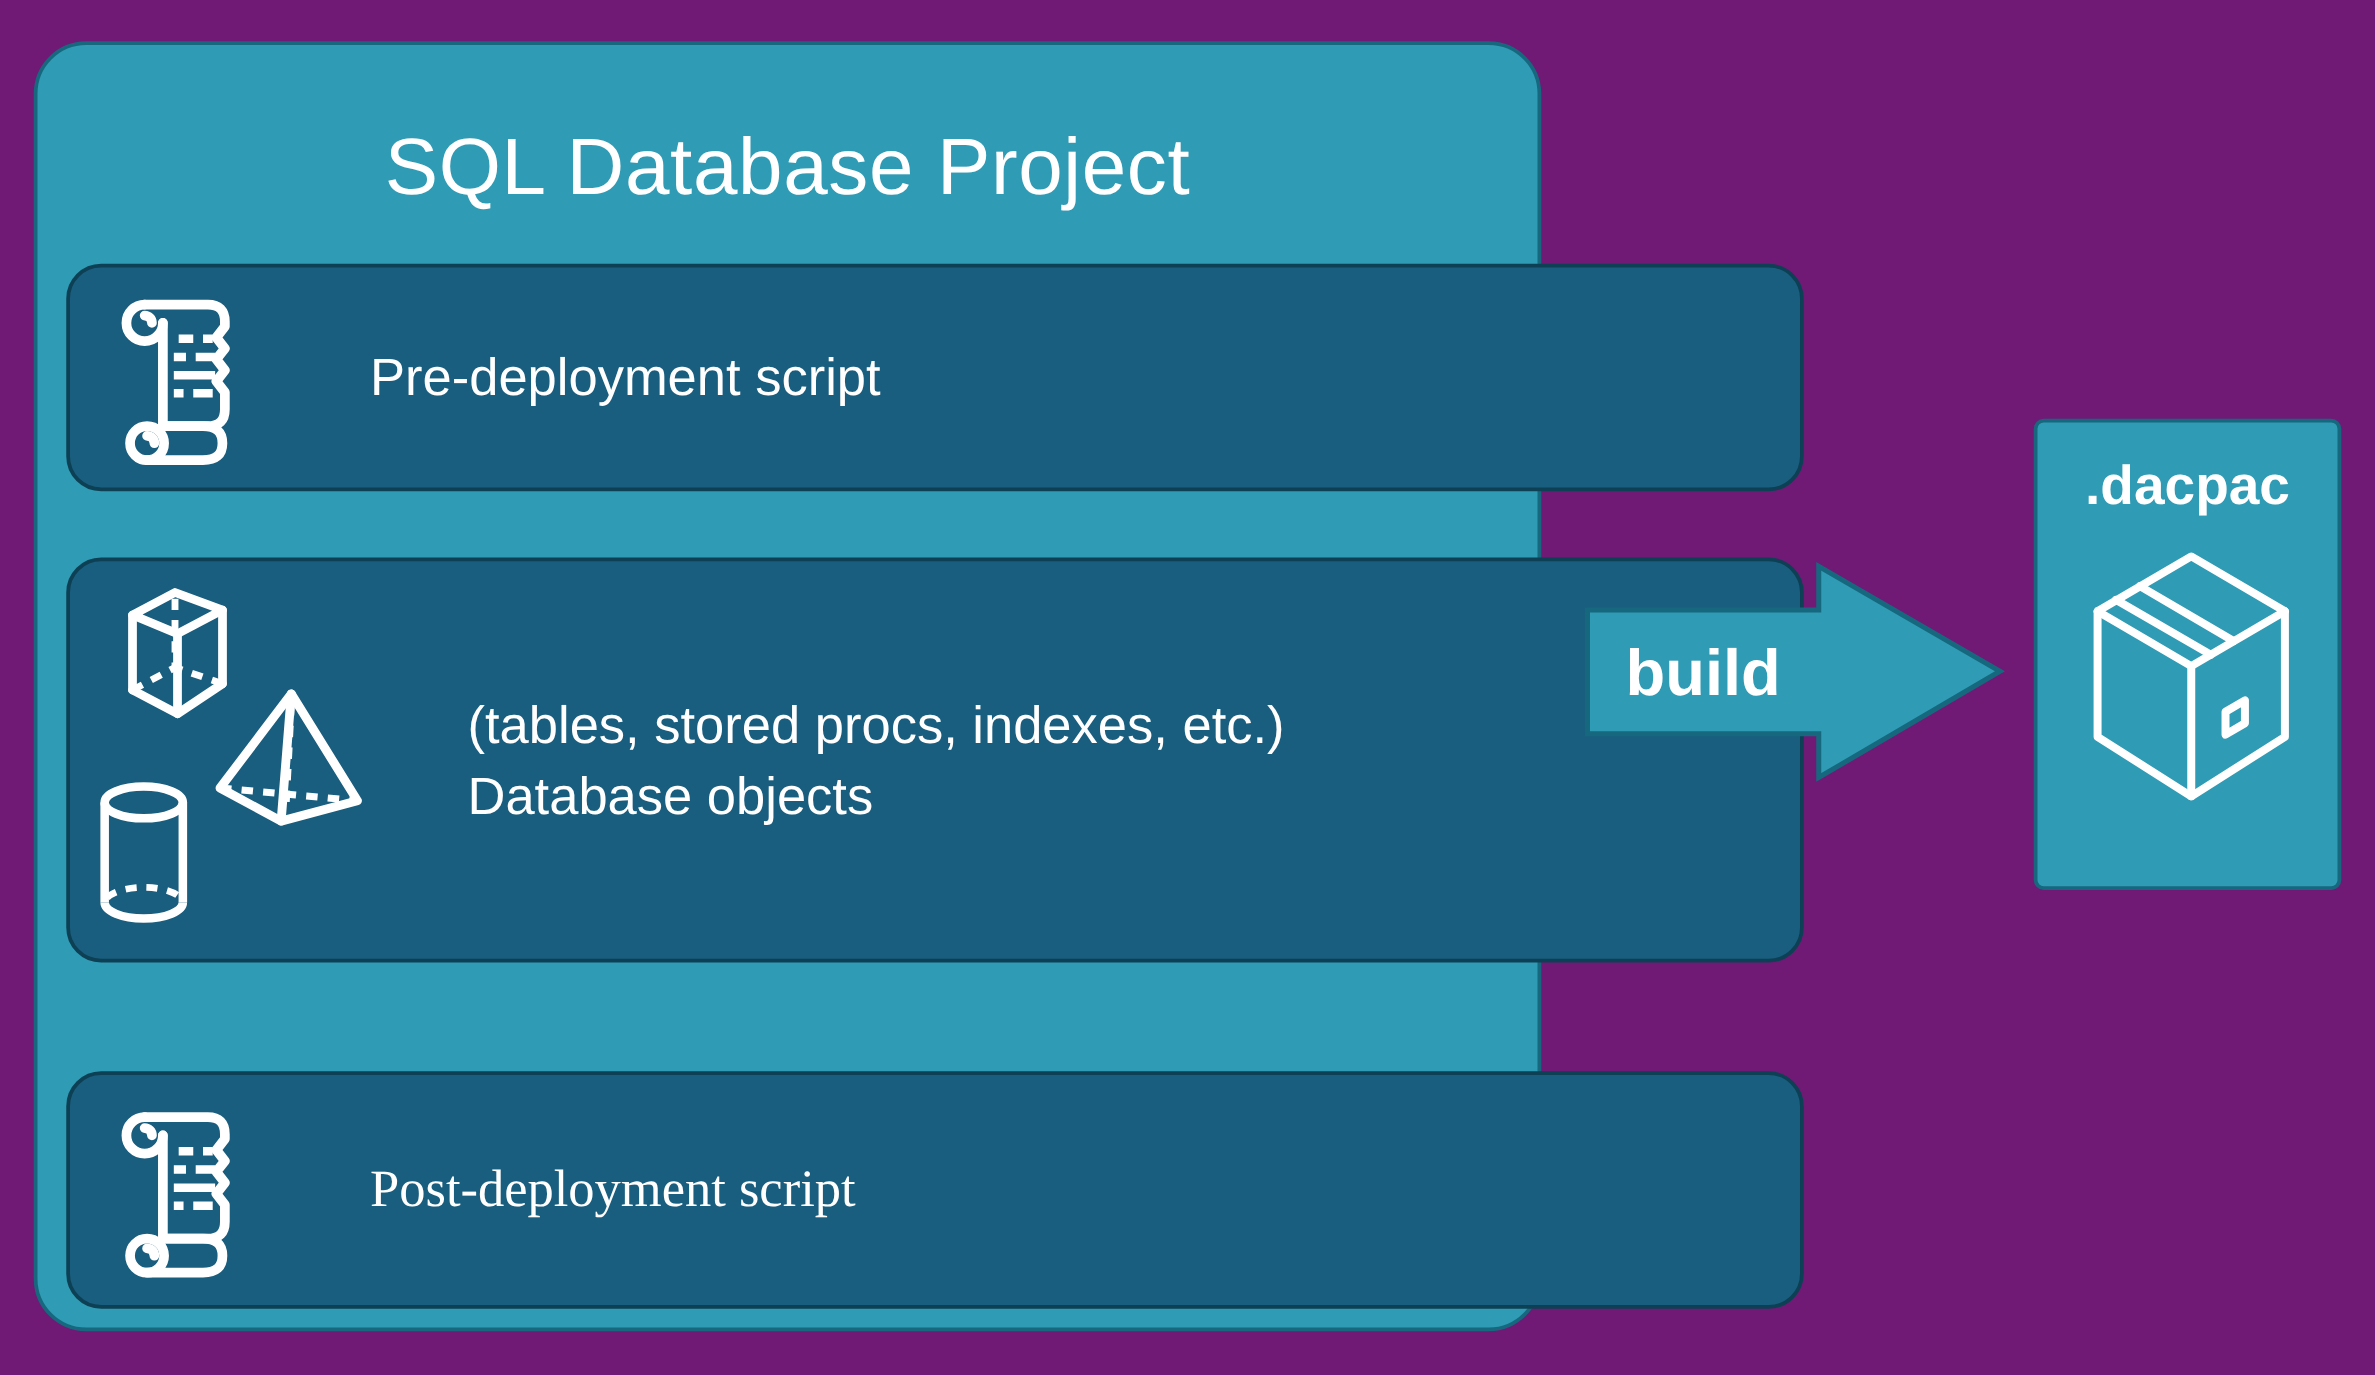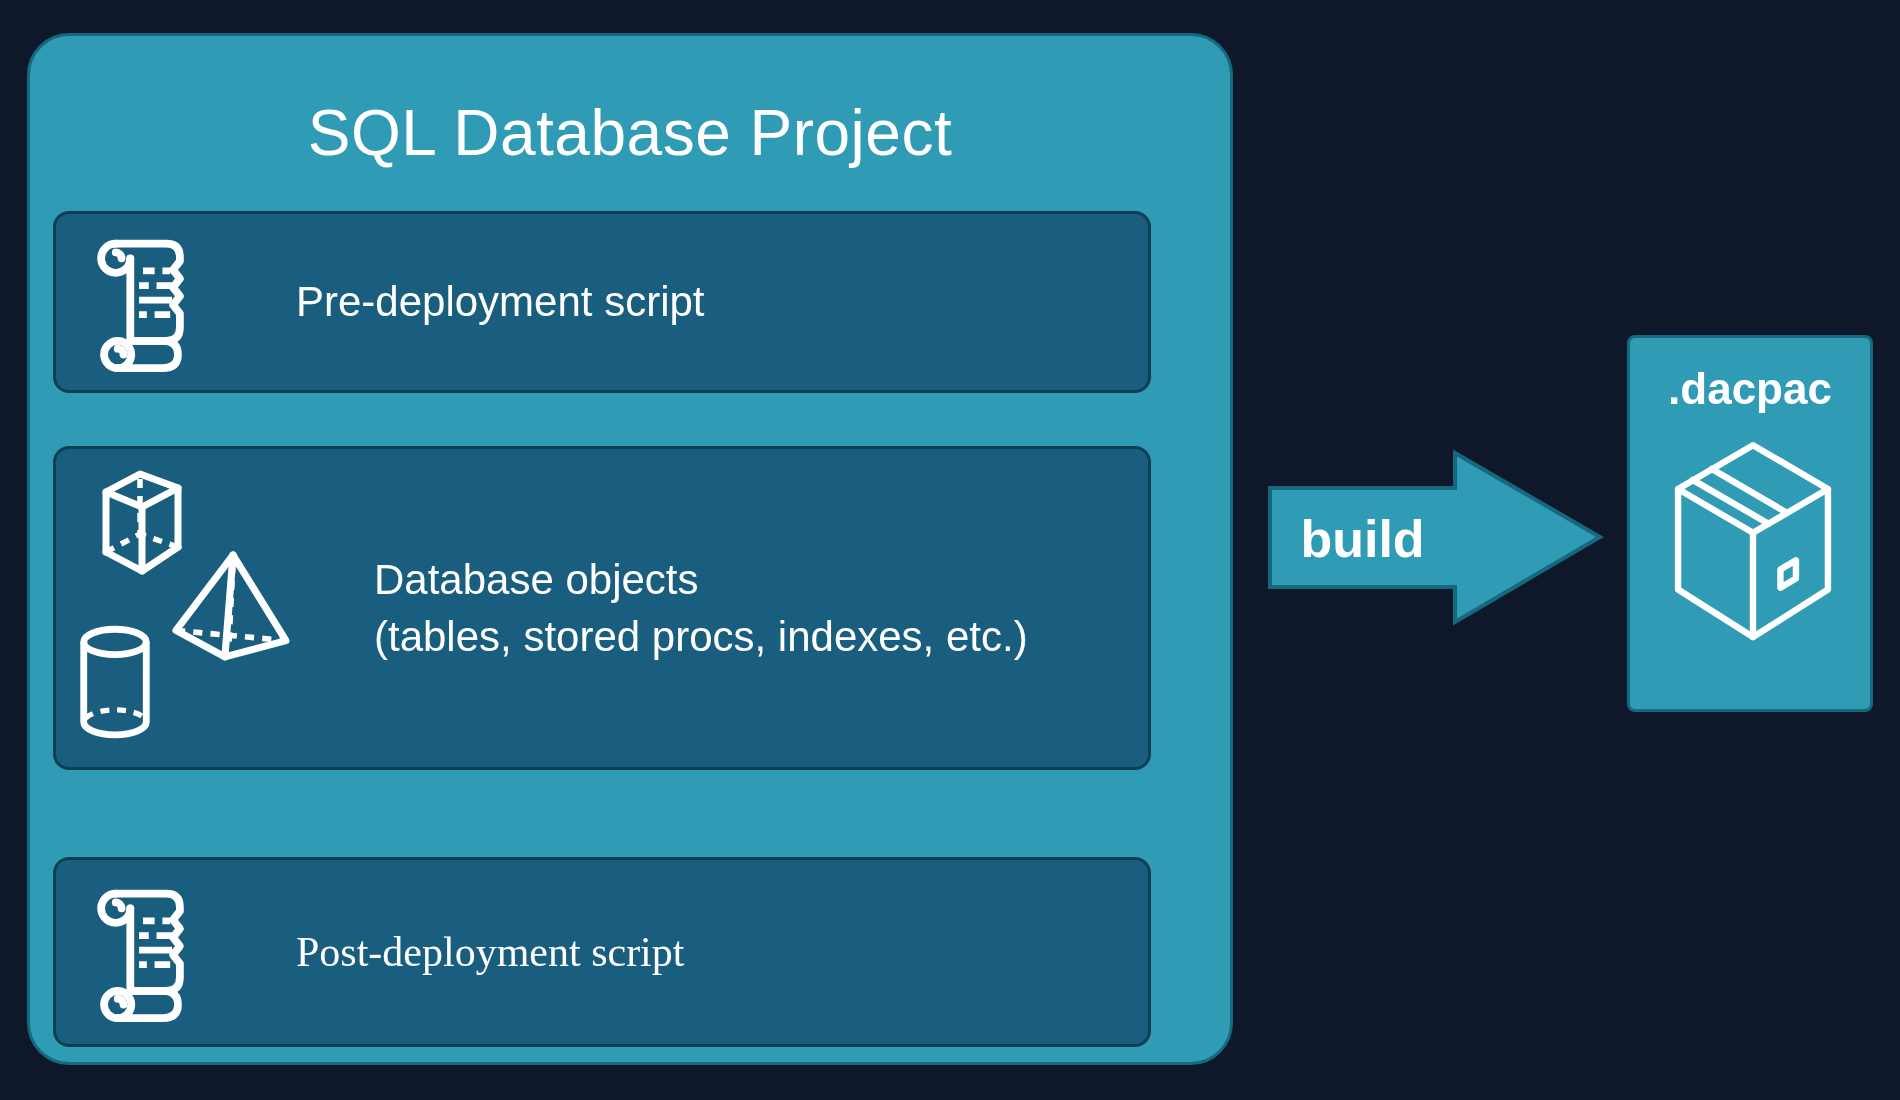--- a/index.html
+++ b/index.html
@@ -6,34 +6,34 @@
     --teal:#2F9BB4;
     --teal-border:#16687F;
     --panel:#195E7E;
     --panel-border:#0D4054;
     --txt:#FFFFFF;
   }
   *{margin:0;padding:0;box-sizing:border-box;}
   html,body{background:#fff;}
   body{font-family:"Liberation Sans","DejaVu Sans",sans-serif;}
   .canvas{
-    position:relative;width:1900px;height:1100px;background:#0f172a;overflow:hidden;
+    position:relative;width:1900px;height:1100px;background:#701a75;overflow:hidden;
   }
   .outer-box{
     position:absolute;left:27px;top:33px;width:1206px;height:1032px;
     background:var(--teal);border:3px solid var(--teal-border);border-radius:42px;
   }
   .project-title{
     position:absolute;left:0;top:60px;width:100%;
     text-align:center;color:var(--txt);font-size:64px;font-weight:400;
     letter-spacing:0.5px;
   }
   .panel{
-    position:absolute;left:23px;width:1098px;
-    background:var(--panel);border:3px solid var(--panel-border);border-radius:16px;
+    position:absolute;left:23px;width:1390px;
+    background:var(--panel);border:3px solid var(--panel-border);border-radius:28px;
   }
   .panel-pre{top:175px;height:182px;}
   .panel-objects{top:410px;height:324px;}
   .panel-post{top:821px;height:190px;font-family:Liberation Serif, serif;}
   .panel-label{
     position:absolute;left:240px;top:0;height:100%;display:flex;align-items:center;
     color:var(--txt);font-size:42px;font-weight:400;white-space:nowrap;
   }
   .panel-objects .panel-label{left:318px;flex-direction:column;justify-content:center;align-items:flex-start;line-height:57px;}
   .icon{position:absolute;}
@@ -125,22 +125,22 @@
           <g fill="none" stroke="#fff" stroke-width="7">
             <ellipse cx="44" cy="19" rx="32" ry="13"></ellipse>
             <path d="M12 19 V101"></path>
             <path d="M76 19 V101"></path>
             <path d="M12 101 A32 13 0 0 0 76 101"></path>
           </g>
           <path d="M14 97 A32 13 0 0 1 74 97" fill="none" stroke="#fff" stroke-width="5.5" stroke-dasharray="9 8"></path>
         </svg>
       </span>
       <div class="panel-label">
+        <span>(tables, stored procs, indexes, etc.)</span>
         <span>Database objects</span>
-        <span>(tables, stored procs, indexes, etc.)</span>
       </div>
     </div>
 
     <div class="panel panel-post">
       <span class="icon scroll-icon">
         <svg viewBox="0 0 112 144">
           <g fill="none" stroke="#fff" stroke-width="8" stroke-linecap="round" stroke-linejoin="round">
             <path d="M30 10 A15 15 0 1 0 45 25"></path>
             <path d="M30 19 A6 6 0 0 1 36 25"></path>
             <path d="M30 10 H82 Q96 10 96 24 V28 L89 37 L96 46 L89 55 L96 64 L89 73 L96 82 V96 Q96 110 82 110 H46"></path>

